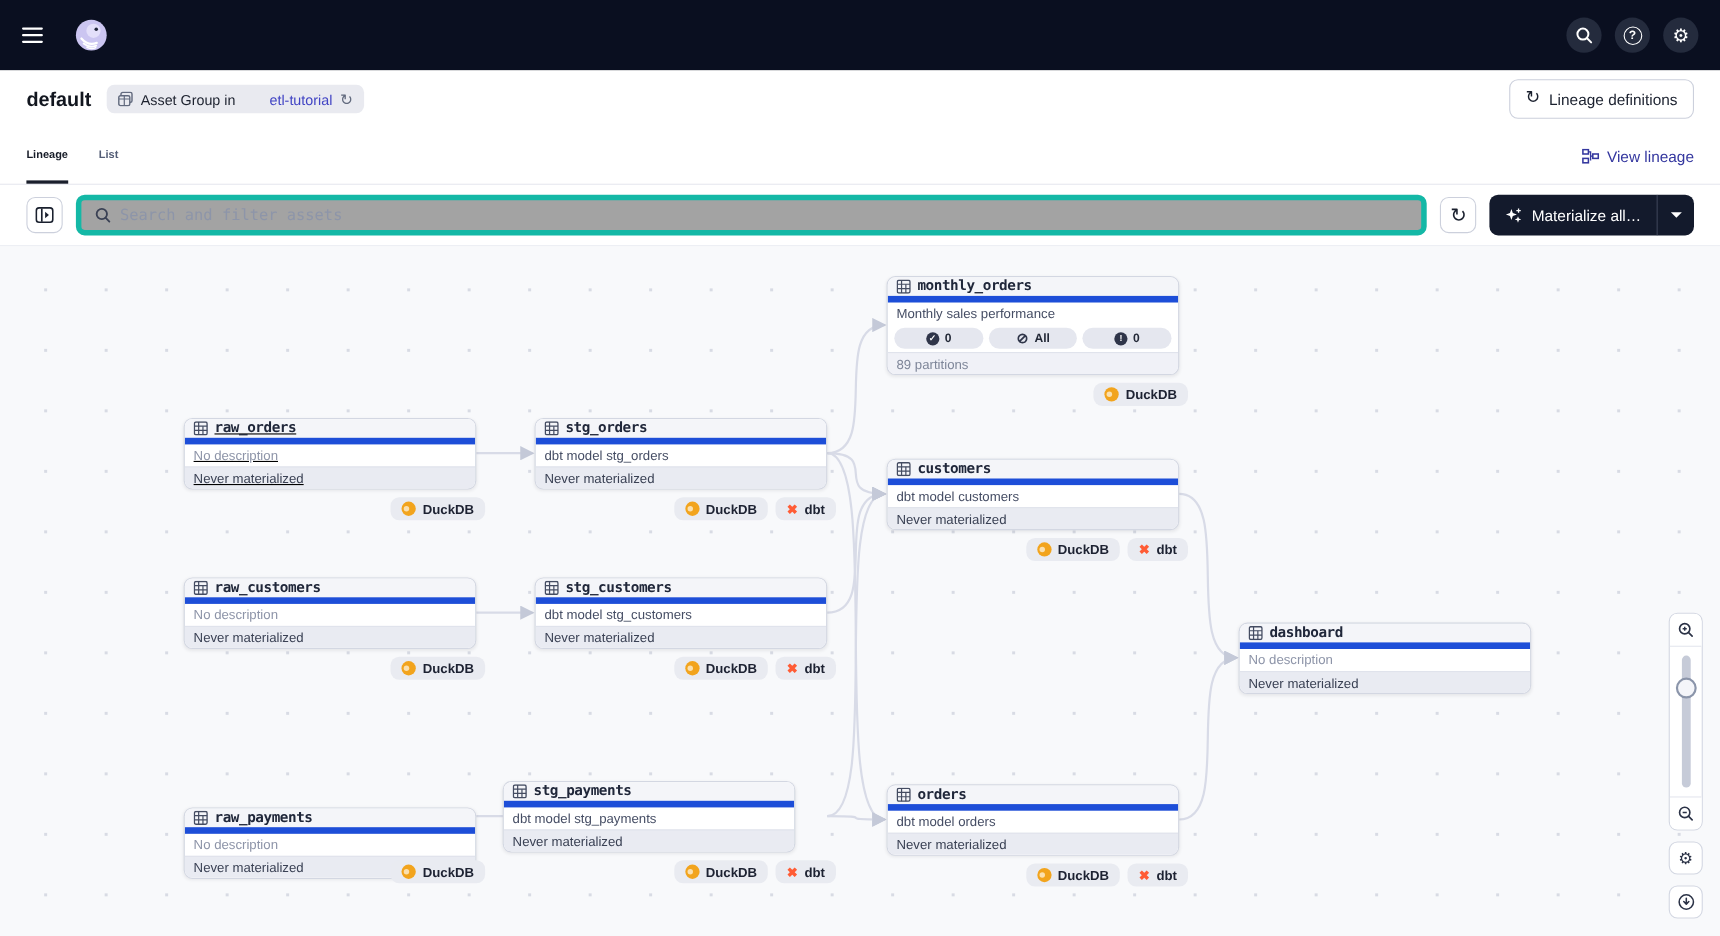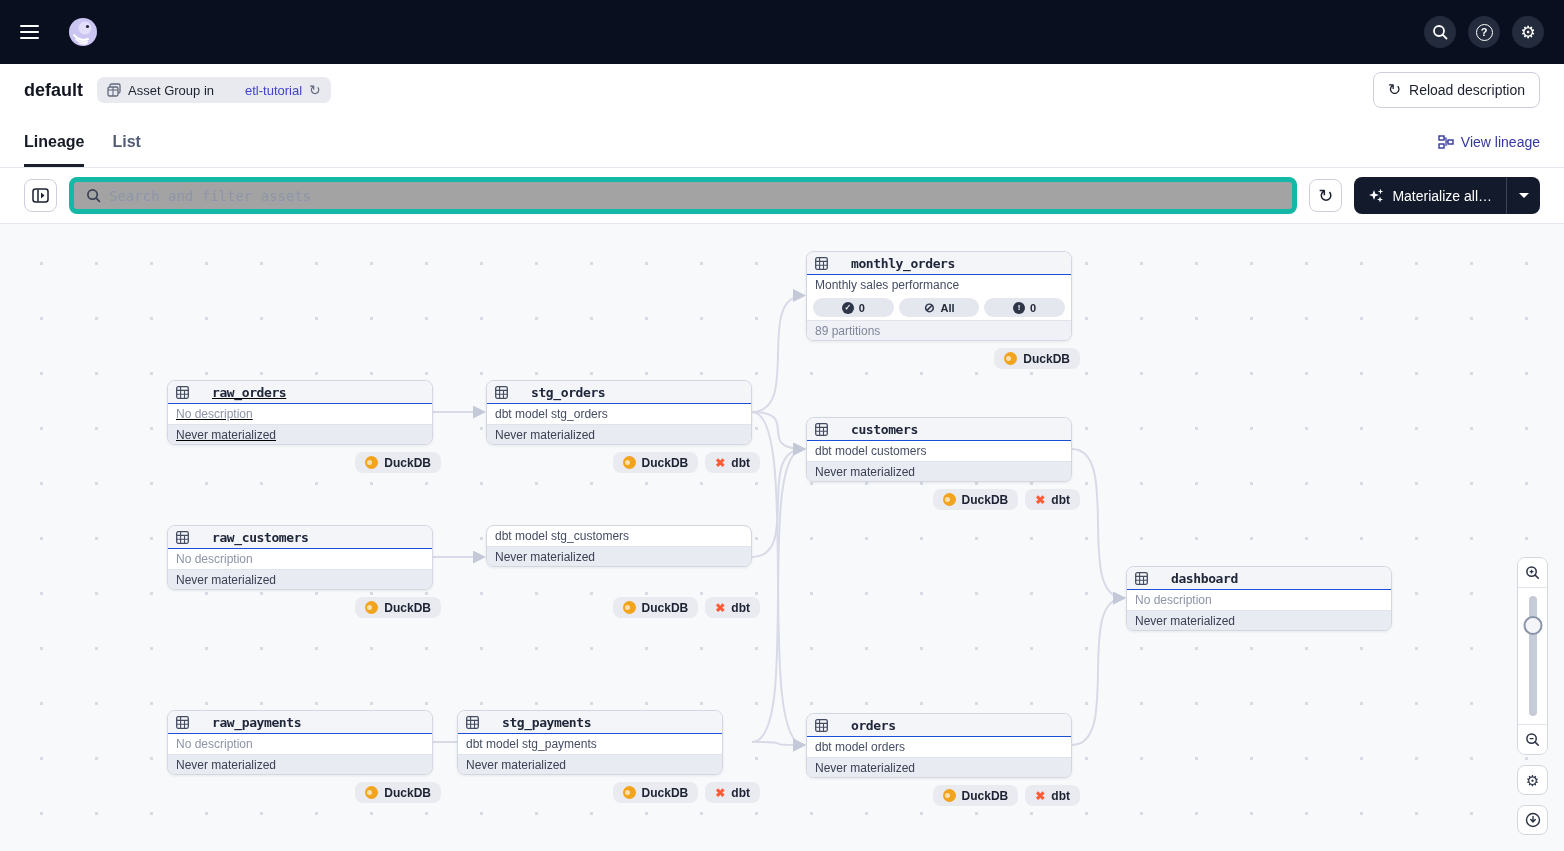--- a/index.html
+++ b/index.html
@@ -31,21 +31,21 @@
   .badge-refresh { color:#626a7e; font-size:14px; line-height:1; cursor:pointer; }
   .reload-btn { margin-left:auto; display:flex; align-items:center; gap:8px; height:36px;
     border:1px solid #ccd0dc; border-radius:8px; background:#fff; padding:0 14px; font-size:14px;
     color:#1a202e; cursor:pointer; font-family:inherit; }
   .reload-glyph { font-size:16px; line-height:1; }
 
   
   .tabs-row { height:52px; display:flex; align-items:center; padding:0 24px;
     border-bottom:1px solid #e6e8ef; position:relative; }
   .tabs { display:flex; gap:28px; height:100%; }
-  .tab { font-size:16px; display:flex; align-items:center; position:relative; cursor:pointer;
+  .tab { font-size:10px; display:flex; align-items:center; position:relative; cursor:pointer;
     color:#535d76; font-weight:bold; }
   .tab.active { color:#161b27; }
   .tab.active::after { content:""; position:absolute; left:0; right:0; bottom:0; height:3px; background:#1a1f2c; }
   .view-lineage { margin-left:auto; display:flex; align-items:center; gap:7px; font-size:14px;
     color:#34379f; text-decoration:none; cursor:pointer; }
 
   
   .toolbar { height:56px; display:flex; align-items:center; padding:0 24px; gap:12px;
     border-bottom:1px solid #e6e8ef; background:#fff; }
   .sq-btn { width:33px; height:33px; border:1px solid #ccd0dc; border-radius:8px; background:#fff;
@@ -65,22 +65,22 @@
     border-top:5px solid #fff; }
 
   
   .canvas { position:relative; height:627px; background:#f8f9fb; overflow:hidden;
     background-image:radial-gradient(circle, #d8dbe4 1.5px, transparent 1.7px);
     background-size:55px 55px; background-position:14px 12px; }
   .edges-svg { position:absolute; left:0; top:0; width:100%; height:100%; z-index:0; }
 
   .node { position:absolute; width:266px; border:1px solid #d3d7e2; border-radius:8px; background:#fff;
     box-shadow:0 1px 3px rgba(22,27,43,.08); overflow:hidden; z-index:1; cursor:pointer; }
-  .node-header { display:flex; align-items:center; gap:23px; padding:0 8px; height:23px;
-    background:#f4f5f9; border-bottom:1px solid #1d4ed8; }
+  .node-header { display:flex; align-items:center; gap:6px; padding:0 8px; height:23px;
+    background:#f4f5f9; border-bottom:6px solid #1d4ed8; }
   .node-name { font-family:"DejaVu Sans Mono", monospace; font-weight:bold; font-size:13px;
     color:#20273a; letter-spacing:-0.4px; }
   .node-desc { display:flex; align-items:center; padding:0 8px; height:20px; font-size:12px; color:#454d64; }
   .node-desc.muted { color:#8d94a8; }
   .node-footer { display:flex; align-items:center; padding:0 8px; height:20px; font-size:12px;
     color:#3a4154; background:#e9ebf2; border-top:1px solid #e0e3ec; }
   .node-footer.muted { color:#7e8699; background:#f0f1f7; }
   .pill-row { display:flex; gap:5px; padding:3px 6px; height:25px; }
   .pill { flex:1; display:flex; align-items:center; justify-content:center; gap:5px;
     background:#e5e7ef; border-radius:10px; font-size:11px; color:#232937; font-weight:bold; }
@@ -157,21 +157,21 @@
         <rect x="1" y="4" width="10" height="9" rx="1.5" fill="#e9eaf0" stroke="#626a7e" stroke-width="1.3"></rect>
         <line x1="1" y1="7" x2="11" y2="7" stroke="#626a7e" stroke-width="1.1"></line>
         <line x1="6" y1="4" x2="6" y2="13" stroke="#626a7e" stroke-width="1.1"></line>
       </svg>
     <span>Asset Group in</span>
     <a>etl-tutorial</a>
     <span class="badge-refresh">↻</span>
   </div>
   <button class="reload-btn">
     <span class="reload-glyph">↻</span>
-    <span>Reload description</span>
+    <span>Lineage definitions</span>
   </button>
 </header>
 
 <div class="tabs-row">
   <div class="tabs">
       <div class="tab active">Lineage</div>
       <div class="tab">List</div>
     </div>
   <a class="view-lineage">
     <svg width="16" height="14" viewBox="0 0 16 14">
@@ -366,20 +366,32 @@
         <div class="node-desc muted">No description</div>
         <div class="node-footer">Never materialized</div>
       </div>
       <div class="badge-row" style="left: 165px; top: 373px;">
         <span class="asset-badge">
           <span class="duckdb-dot"></span>
           <span>DuckDB</span>
         </span>
       </div>
       <div class="node" style="left: 486px; top: 301px;">
+        <div class="node-header">
+          <span style="display:inline-flex">
+            <svg width="13" height="13" viewBox="0 0 13 13">
+              <rect x="0.7" y="0.7" width="11.6" height="11.6" rx="1.5" fill="none" stroke="#444c62" stroke-width="1.3"></rect>
+              <line x1="0.7" y1="4.4" x2="12.3" y2="4.4" stroke="#444c62" stroke-width="1.1"></line>
+              <line x1="4.6" y1="0.7" x2="4.6" y2="12.3" stroke="#444c62" stroke-width="1.1"></line>
+              <line x1="8.5" y1="4.4" x2="8.5" y2="12.3" stroke="#444c62" stroke-width="1.1"></line>
+              <line x1="0.7" y1="8.3" x2="12.3" y2="8.3" stroke="#444c62" stroke-width="1.1"></line>
+            </svg>
+          </span>
+          <span class="node-name">stg_customers</span>
+        </div>
         <div class="node-desc">dbt model stg_customers</div>
         <div class="node-footer">Never materialized</div>
       </div>
       <div class="badge-row" style="left: 484px; top: 373px;">
         <span class="asset-badge">
           <span class="duckdb-dot"></span>
           <span>DuckDB</span>
         </span>
         <span class="asset-badge">
           <span class="dbt-x">✖</span>
@@ -395,21 +407,21 @@
               <line x1="4.6" y1="0.7" x2="4.6" y2="12.3" stroke="#444c62" stroke-width="1.1"></line>
               <line x1="8.5" y1="4.4" x2="8.5" y2="12.3" stroke="#444c62" stroke-width="1.1"></line>
               <line x1="0.7" y1="8.3" x2="12.3" y2="8.3" stroke="#444c62" stroke-width="1.1"></line>
             </svg>
           </span>
           <span class="node-name">dashboard</span>
         </div>
         <div class="node-desc muted">No description</div>
         <div class="node-footer">Never materialized</div>
       </div>
-      <div class="node" style="left: 167px; top: 486px;">
+      <div class="node" style="left: 167px; top: 510px;">
         <div class="node-header">
           <span style="display:inline-flex">
             <svg width="13" height="13" viewBox="0 0 13 13">
               <rect x="0.7" y="0.7" width="11.6" height="11.6" rx="1.5" fill="none" stroke="#444c62" stroke-width="1.3"></rect>
               <line x1="0.7" y1="4.4" x2="12.3" y2="4.4" stroke="#444c62" stroke-width="1.1"></line>
               <line x1="4.6" y1="0.7" x2="4.6" y2="12.3" stroke="#444c62" stroke-width="1.1"></line>
               <line x1="8.5" y1="4.4" x2="8.5" y2="12.3" stroke="#444c62" stroke-width="1.1"></line>
               <line x1="0.7" y1="8.3" x2="12.3" y2="8.3" stroke="#444c62" stroke-width="1.1"></line>
             </svg>
           </span>

